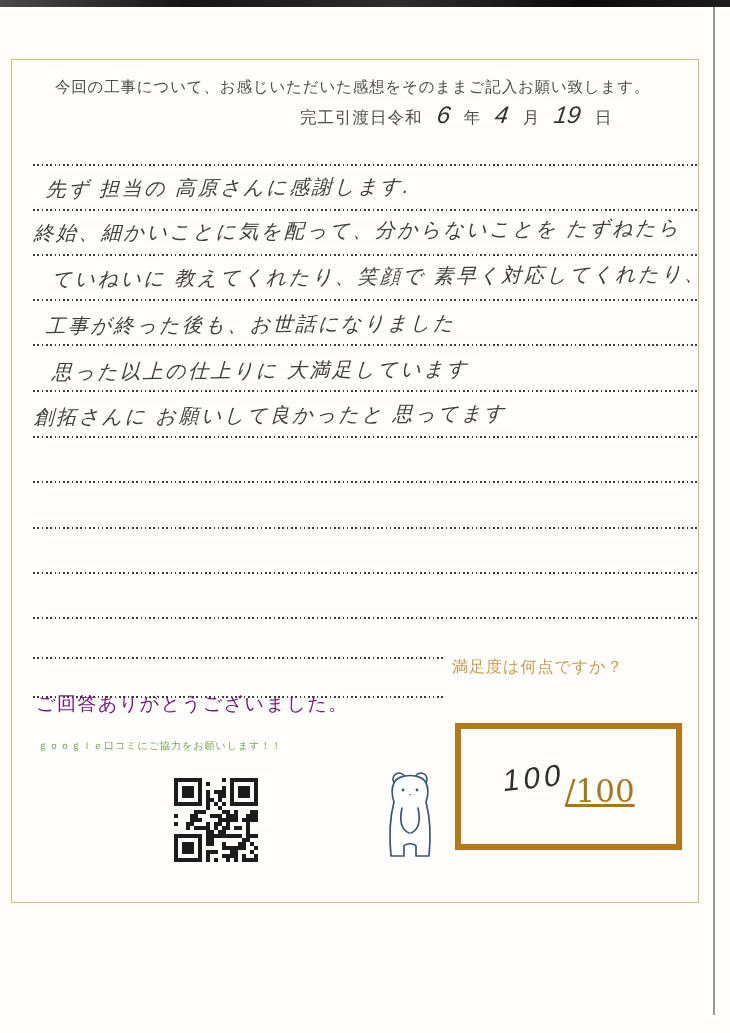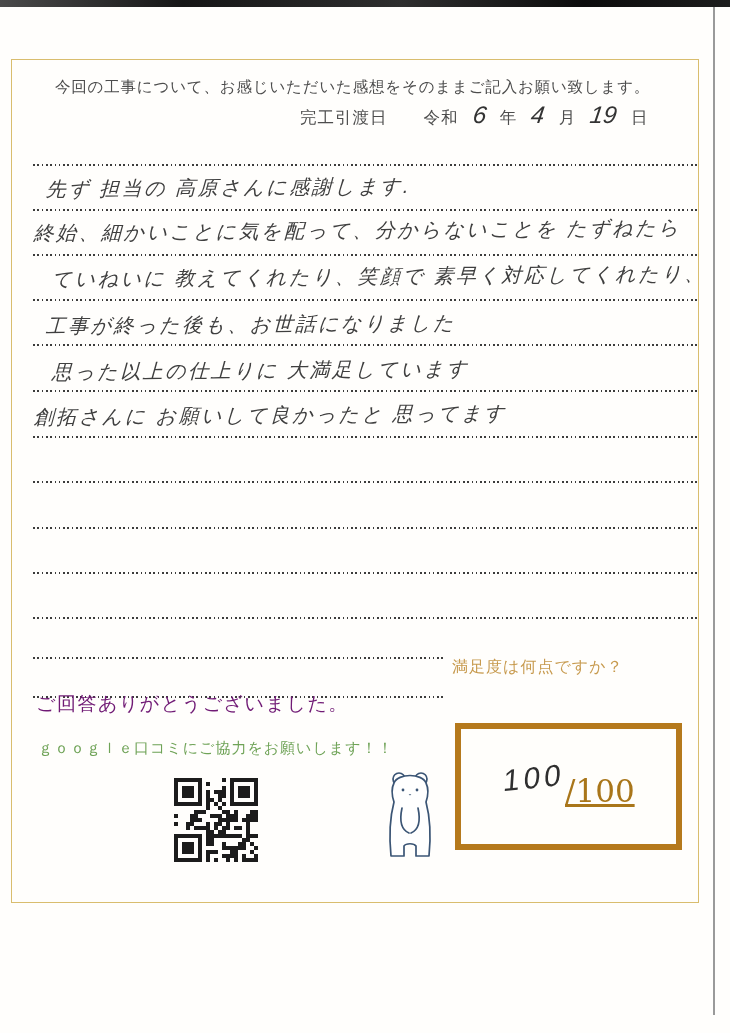--- a/index.html
+++ b/index.html
@@ -10,35 +10,35 @@
   .scan-bar-top{position:absolute;left:0;top:0;width:730px;height:7px;
     background:linear-gradient(90deg,#4a4a4a 0%,#161616 25%,#2e2e2e 55%,#0c0c0c 80%,#1d1d1d 100%);}
   .scan-line-right{position:absolute;left:713px;top:7px;width:2px;height:1008px;background:#9a9a9a;}
   .gold-frame{position:absolute;left:11px;top:59px;width:688px;height:844px;
     border:1px solid #d9bd6e;box-sizing:border-box;}
   .instruction{position:absolute;left:55px;top:77px;font-size:15.5px;letter-spacing:0.8px;
     color:#4d4d4d;white-space:nowrap;}
   .date-row{position:absolute;left:300px;top:101px;display:flex;align-items:baseline;
     font-size:16.5px;color:#4d4d4d;white-space:nowrap;}
   .date-row .lbl{letter-spacing:1px;}
-  .date-row .era{margin-left:36px;margin-right:14px;letter-spacing:1px;}
+  .date-row .era{margin-right:14px;letter-spacing:1px;}
   .date-row .unit{margin:0 14px;letter-spacing:1px;}
   .hw{font-style:italic;color:#333;transform:skewX(-8deg);display:inline-block;}
   .date-row .num{font-size:24px;font-weight:500;}
   .dotline{position:absolute;left:33px;height:2px;
     background:repeating-linear-gradient(90deg,#3c3c3c 0 1.6px,transparent 1.6px 4.3px);}
   .dotline.full{width:664px;}
   .dotline.short{width:410px;}
   .fb{position:absolute;font-size:20px;letter-spacing:2.5px;color:#3f3f3f;white-space:nowrap;
     font-style:italic;transform:rotate(-0.5deg) skewX(-2deg);transform-origin:left top;font-weight:500;}
   .sat-q{position:absolute;left:452px;top:657px;font-size:16px;letter-spacing:1px;
     color:#c79a4e;white-space:nowrap;}
   .thanks{position:absolute;left:36px;top:691px;font-size:19px;letter-spacing:1.5px;
     color:#701a75;white-space:nowrap;}
-  .google{position:absolute;left:38px;top:739px;font-size:15px;letter-spacing:1px;
+  .google{position:absolute;left:38px;top:739px;font-size:10px;letter-spacing:1px;
     color:#6fa357;white-space:nowrap;}
   .qr{position:absolute;left:174px;top:778px;width:84px;height:84px;}
   .bear{position:absolute;left:386px;top:769px;width:48px;height:92px;}
   .score-box{position:absolute;left:455px;top:723px;width:227px;height:127px;
     border:6px solid #b5791c;box-sizing:border-box;background:#fffefb;}
   .score-hand{position:absolute;left:42px;top:32px;font-size:30px;letter-spacing:4px;}
   .score-hand .hwn{transform:rotate(-6deg) skewX(-10deg);display:inline-block;color:#2f2f2f;}
   .score-denom{position:absolute;left:104px;top:44px;font-size:31px;color:#a9761a;
     font-family:"DejaVu Serif","Liberation Serif",serif;text-decoration:underline;}
 </style>

